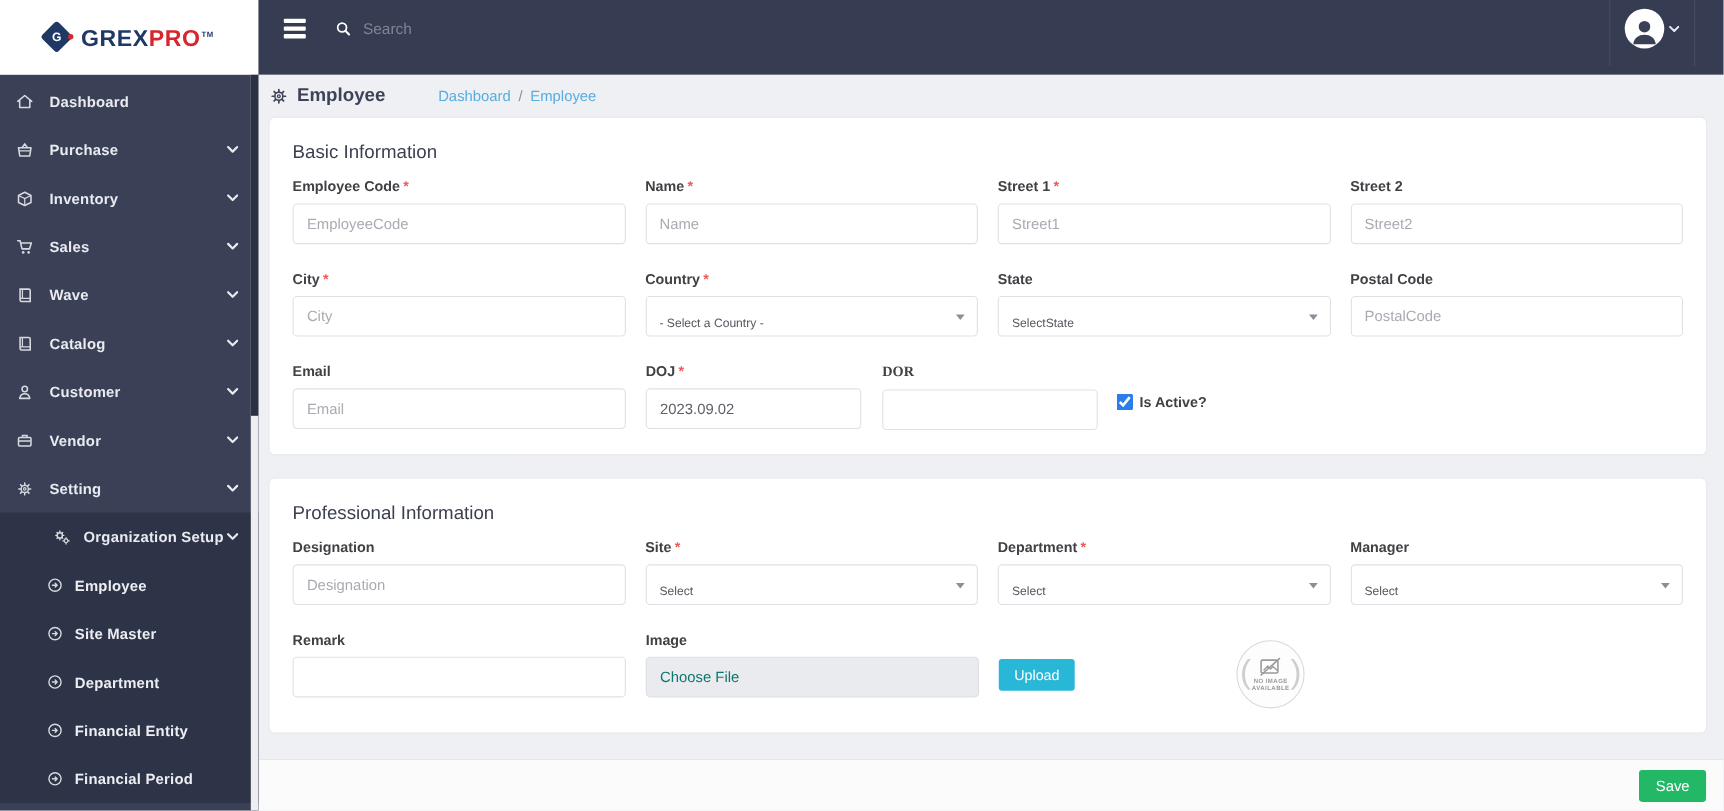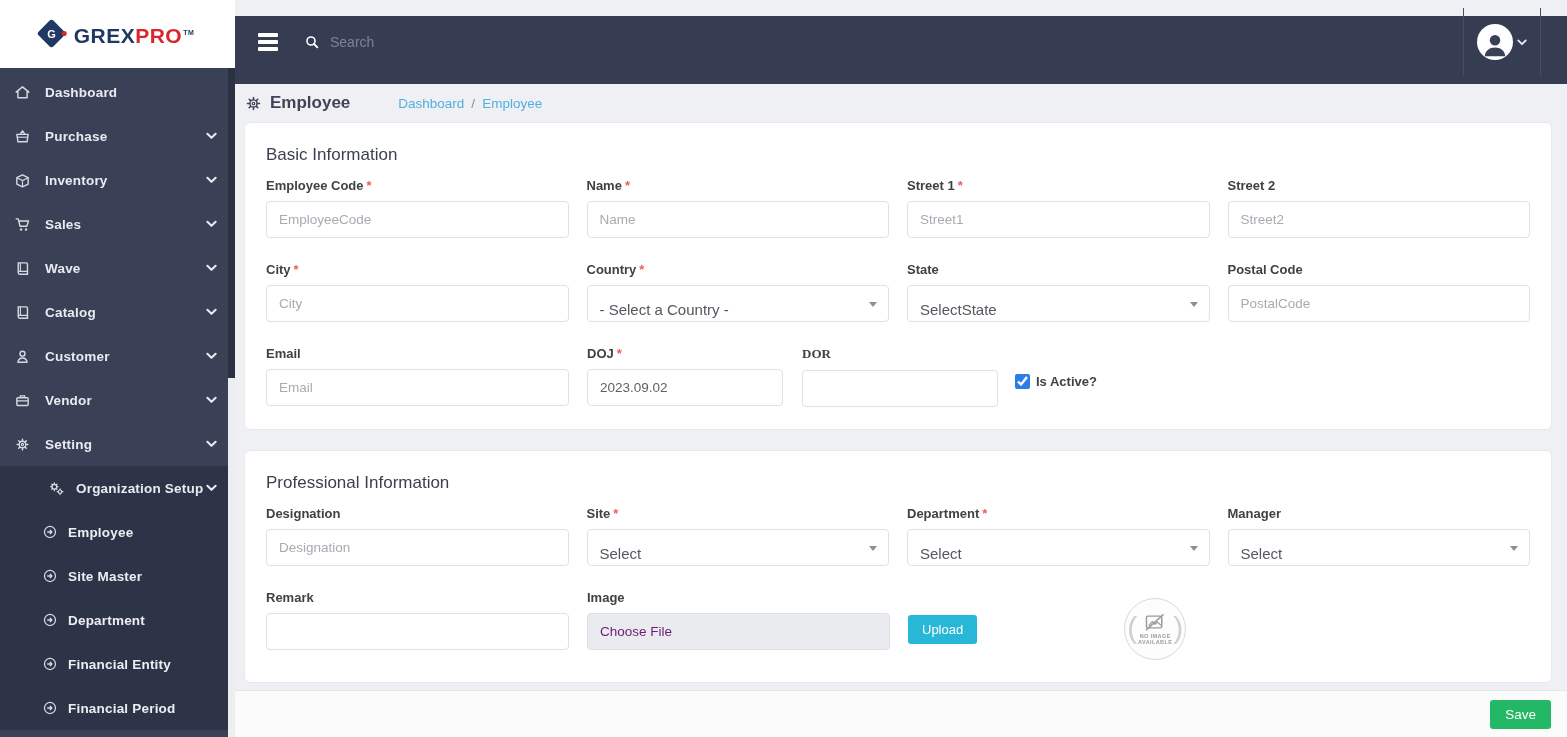--- a/index.html
+++ b/index.html
@@ -31,21 +31,21 @@
   .sub-item { height:44px; display:flex; align-items:center; padding-left:42px; color:#eceef2; cursor:pointer; }
   .sub-item .ni-icon { width:16px; height:16px; margin-right:10px; color:#d6d9e0; flex:0 0 16px; }
   .sub-item .ni-label { font-size:13.5px; font-weight:600; letter-spacing:.2px; }
 
   .side-scroll-track { position:absolute; top:68px; right:0; bottom:0; width:7px; background:#edeef0; }
   .side-scroll-thumb { position:absolute; top:0; right:0; width:7px; height:310px; background:#2b3043; }
 
   
   .main { flex:1; display:flex; flex-direction:column; height:100%; min-width:0; }
 
-  .topbar { height:68px; flex:0 0 68px; background:#363c52; display:flex; align-items:center; padding:0 0 16px 23px;margin-top:16px; }
+  .topbar { height:68px; flex:0 0 68px; background:#363c52; display:flex; align-items:center; padding:0 0 16px 23px; }
   .hamburger { width:20px; display:flex; flex-direction:column; gap:3.5px; cursor:pointer; margin-right:26px; }
   .hamburger i { display:block; height:3.5px; background:#fff; border-radius:1px; }
   .search-wrap { display:flex; align-items:center; gap:10px; flex:1; }
   .search-icon { width:16px; height:16px; color:#ffffff; }
   .search-input { background:transparent; border:none; outline:none; color:#c9ccd6; font-size:14px; width:300px; font-family:inherit; }
   .search-input::placeholder { color:#7e8496; }
   .user-box { height:68px; width:78px; border-left:1px solid #454c63; border-right:1px solid #454c63; display:flex; align-items:center; justify-content:center; gap:4px; cursor:pointer; margin-right:26px; }
   .avatar { width:36px; height:36px; background:#fff; border-radius:50%; overflow:hidden; display:flex; align-items:flex-end; justify-content:center; }
   .avatar svg { width:30px; height:30px; }
   .user-chev { width:10px; height:7px; color:#e9ebf0; }
@@ -62,33 +62,33 @@
   .panel { background:#fff; border:1px solid #e7e8ec; border-radius:6px; padding:22px 21px 22px 21px; }
   .panel + .panel { margin-top:20px; }
   .section-title { font-size:17px; font-weight:500; color:#3b3f4f; margin-bottom:13px; }
 
   .grid4 { display:grid; grid-template-columns:repeat(4, 1fr); column-gap:18px; row-gap:24px; }
   .f-label { font-size:13px; font-weight:600; color:#3f4145; margin-bottom:8px; }
   .req { color:#ef5b5b; margin-left:3px; }
   .t-input { width:100%; height:37px; border:1px solid #dfe1e6; border-radius:4px; padding:0 12px; font-size:13.5px; color:#5f6168; outline:none; font-family:inherit; background:#fff; }
   .t-input::placeholder { color:#a9abb3; }
   .sel { position:relative; width:100%; height:37px; border:1px solid #dfe1e6; border-radius:4px; background:#fff; display:flex; align-items:center; padding:0 26px 0 12px; cursor:pointer; }
-  .sel .sel-val { font-size:15px; color:#55575e;margin-top:12px; }
+  .sel .sel-val { font-size:11px; color:#55575e;margin-top:12px; }
   .sel .caret { position:absolute; right:11px; top:16px; width:0; height:0; border-left:4px solid transparent; border-right:4px solid transparent; border-top:5px solid #8a8f99; }
 
   .flex-row { display:flex; margin-top:24px; align-items:flex-start; }
   .w303 { width:303px; flex:0 0 303px; }
   .w196 { width:196px; flex:0 0 196px; }
   .gap18 { margin-left:18px; } .gap19 { margin-left:19px;font-family:Liberation Serif, serif; } .gap17 { margin-left:17px; }
 
   .chk-wrap { display:flex; align-items:center; gap:6px; margin-top:28px; }
   .chk-wrap input { width:15px; height:15px; accent-color:#2b7de9; cursor:pointer; }
   .chk-label { font-size:13px; font-weight:600; color:#3f4145; }
 
-  .file-box { width:100%; height:37px; background:#e9ebef; border:1px solid #dcdfe4; border-radius:4px; display:flex; align-items:center; padding-left:12px; font-size:13.5px; color:#701a75; cursor:pointer; }
+  .file-box { width:100%; height:37px; background:#e9ebef; border:1px solid #dcdfe4; border-radius:4px; display:flex; align-items:center; padding-left:12px; font-size:13.5px; color:#0f766e; cursor:pointer; }
   .upload-btn { margin-top:4px; height:29px; padding:0 14px; background:#29b7d8; color:#fff; border:none; border-radius:3px; font-size:13px; font-family:inherit; cursor:pointer; }
 
   .no-img { width:62px; height:62px; border-radius:50%; border:1px solid #d9d9d9; background:#fdfdfd; margin-left:147px; margin-top:0px; position:relative; display:flex; flex-direction:column; align-items:center; justify-content:center; overflow:hidden; }
   .no-img .paren { position:absolute; top:14px; font-size:30px; font-weight:300; color:#cfcfcf; line-height:30px; }
   .no-img .pl { left:2px; } .no-img .pr { right:2px; }
   .no-img svg { width:22px; height:18px; margin-bottom:2px; }
   .no-img .ni-text { font-size:5.5px; font-weight:bold; letter-spacing:.4px; color:#9a9a9a; text-align:center; line-height:6.5px; }
 
   .footer { flex:0 0 47px; background:#fbfbfc; border-top:1px solid #e7e7ea; display:flex; align-items:center; justify-content:flex-end; padding-right:16px; }
   .save-btn { height:29px; padding:0 15px; background:#22b866; color:#fff; border:none; border-radius:3px; font-size:13.5px; font-family:inherit; cursor:pointer; }

